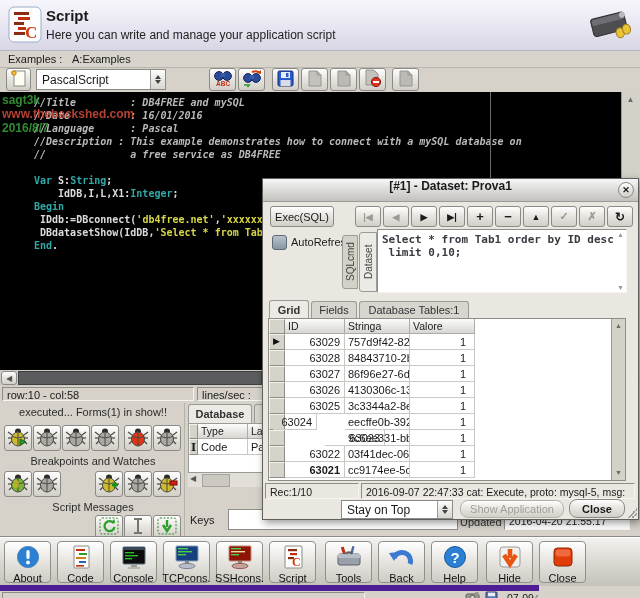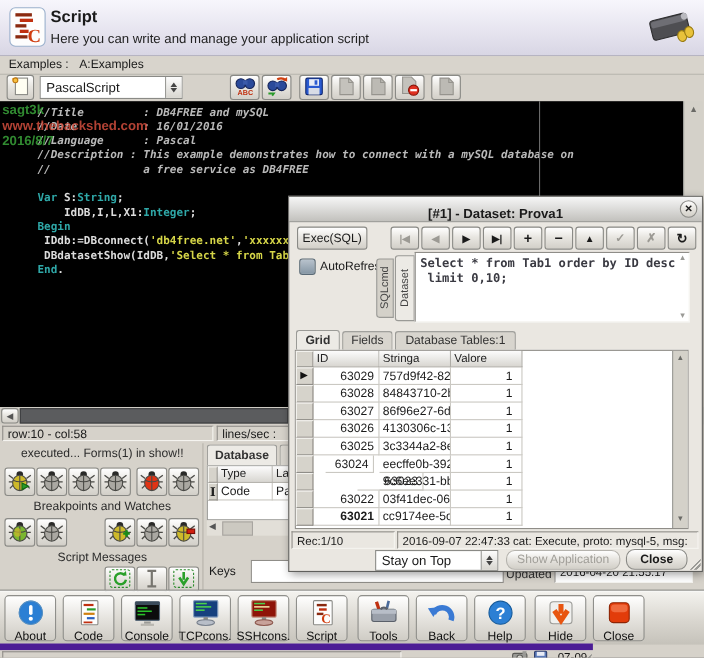--- a/index.html
+++ b/index.html
@@ -39,21 +39,21 @@
   #wm .g{color:#3aa33a;} #wm .r{color:#d24e3e;}
   
   #ed-status{left:0;top:386px;width:640px;height:16px;background:#d6d2ca;}
   
   .bugbtn{width:28px;height:26px;}
   .smbtn{width:28px;height:24px;}
   
   #dlg{left:262px;top:178px;width:375px;height:340px;background:#eae7e1;border:1px solid #5f5f5c;
        box-shadow:2px 3px 8px rgba(0,0,0,.4);z-index:10;}
   #dlg-title{left:0;top:0;width:100%;height:22px;background:linear-gradient(#f6f6f6,#c2c1bd);
-       border-bottom:1px solid #9a9a96;display:flex;align-items:flex-end;justify-content:center;
+       border-bottom:1px solid #9a9a96;display:flex;align-items:flex-start;justify-content:center;
        font-weight:bold;font-size:12px;}
   .navbtn{width:26px;height:21px;font-size:9px;font-weight:bold;}
   .navbtn.dis{color:#9c9a94;}
   .vtab{writing-mode:vertical-rl;transform:rotate(180deg);font-size:10px;color:#444;
         border:1px solid #9a9a96;border-radius:0 3px 3px 0;display:flex;align-items:center;justify-content:center;box-sizing:border-box;}
   .tab{border:1px solid #9a9a96;border-bottom:none;border-radius:3px 3px 0 0;background:#d8d5ce;
        display:flex;align-items:center;justify-content:center;font-size:11px;box-sizing:border-box;color:#333;}
   .tab.active{background:#eceae5;font-weight:bold;}
   .gh{background:linear-gradient(#fcfcfc,#d8d6d1);border-right:1px solid #aeaca6;border-bottom:1px solid #aeaca6;
       font-size:10.5px;color:#222;box-sizing:border-box;padding:1px 0 0 3px;}
@@ -514,21 +514,21 @@
           <div class="gc num abs" style="left:141px;top:47px;width:65px;height:16px;padding-right:8px;">1</div>
           <div class="gsel abs" style="left:0;top:63px;width:16px;height:16px;"></div>
           <div class="gc num abs" style="left:16px;top:63px;width:60px;height:16px;">63026</div>
           <div class="gc abs" style="left:76px;top:63px;width:65px;height:16px;padding-left:3px;">4130306c-132</div>
           <div class="gc num abs" style="left:141px;top:63px;width:65px;height:16px;padding-right:8px;">1</div>
           <div class="gsel abs" style="left:0;top:79px;width:16px;height:16px;"></div>
           <div class="gc num abs" style="left:16px;top:79px;width:60px;height:16px;">63025</div>
           <div class="gc abs" style="left:76px;top:79px;width:65px;height:16px;padding-left:3px;">3c3344a2-8e4</div>
           <div class="gc num abs" style="left:141px;top:79px;width:65px;height:16px;padding-right:8px;">1</div>
           <div class="gsel abs" style="left:0;top:95px;width:16px;height:16px;"></div>
-          <div class="gc num abs" style="left:27px;top:95px;width:44px;height:16px;">63024</div>
+          <div class="gc num abs" style="left:4px;top:95px;width:44px;height:16px;">63024</div>
           <div class="gc abs" style="left:76px;top:95px;width:65px;height:16px;padding-left:3px;">eecffe0b-392</div>
           <div class="gc num abs" style="left:141px;top:95px;width:65px;height:16px;padding-right:8px;">1</div>
           <div class="gsel abs" style="left:0;top:111px;width:16px;height:16px;"></div>
           <div class="gc num abs" style="left:16px;top:111px;width:60px;height:16px;margin-left:40px;">63023</div>
           <div class="gc abs" style="left:76px;top:111px;width:65px;height:16px;padding-left:3px;">9c6ee331-bb0</div>
           <div class="gc num abs" style="left:141px;top:111px;width:65px;height:16px;padding-right:8px;">1</div>
           <div class="gsel abs" style="left:0;top:127px;width:16px;height:16px;"></div>
           <div class="gc num abs" style="left:16px;top:127px;width:60px;height:16px;">63022</div>
           <div class="gc abs" style="left:76px;top:127px;width:65px;height:16px;padding-left:3px;">03f41dec-062</div>
           <div class="gc num abs" style="left:141px;top:127px;width:65px;height:16px;padding-right:8px;">1</div>

